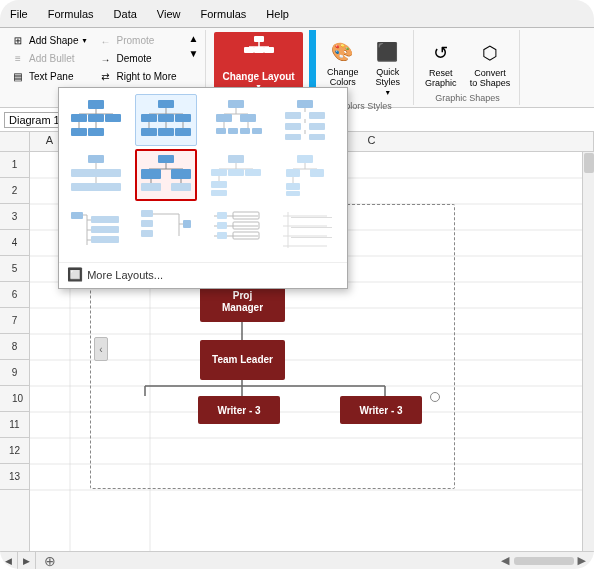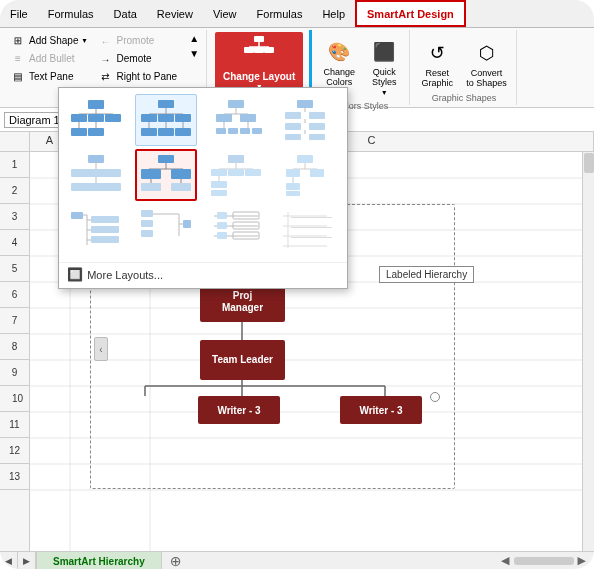--- a/index.html
+++ b/index.html
@@ -75,25 +75,23 @@
   </style>
 </head>
 <body>
 
 <div id="app" style="width:594px;height:569px;display:flex;flex-direction:column;overflow:hidden;border-radius:19px;">
 
   <div class="ribbon-tabs">
     <span class="ribbon-tab">File</span>
     <span class="ribbon-tab">Formulas</span>
     <span class="ribbon-tab">Data</span>
-    <span class="ribbon-tab">Review</span>
     <span class="ribbon-tab">View</span>
     <span class="ribbon-tab">Formulas</span>
     <span class="ribbon-tab">Help</span>
-    <span class="ribbon-tab highlighted">SmartArt Design</span>
   </div>
 
   <div class="ribbon-content" style="height:80px;">
 
     <div class="create-graphic-group">
       <div class="create-graphic-items">
 
         <div class="small-btns">
           <div class="small-btn">
             <span class="small-btn-icon">⊞</span>
@@ -114,36 +112,36 @@
           <div class="small-btn" style="color:#aaa;">
             <span class="small-btn-icon">←</span>
             <span>Promote</span>
           </div>
           <div class="small-btn">
             <span class="small-btn-icon">→</span>
             <span>Demote</span>
           </div>
           <div class="small-btn">
             <span class="small-btn-icon">⇄</span>
-            <span>Right to Pane</span>
+            <span>Right to More</span>
           </div>
         </div>
         <div class="small-btns">
           <div class="small-btn">
             <span>▲</span>
           </div>
           <div class="small-btn">
             <span>▼</span>
           </div>
         </div>
       </div>
       <div class="create-graphic-label">Create Graphic</div>
     </div>
 
-    <div style="display:flex;flex-direction:column;align-items:flex-end;border-right:3px solid #0ea5e9;padding:2px 6px;">
+    <div style="display:flex;flex-direction:column;align-items:flex-end;border-right:7px solid #0ea5e9;padding:2px 6px;">
       <button class="change-layout-btn">
         <span style="font-size:22px;">
           
           <svg width="32" height="28" viewBox="0 0 32 28" fill="none" xmlns="http://www.w3.org/2000/svg">
             <rect x="11" y="1" width="10" height="6" rx="1" fill="white"></rect>
             <rect x="1" y="12" width="10" height="6" rx="1" fill="white"></rect>
             <rect x="21" y="12" width="10" height="6" rx="1" fill="white"></rect>
             <rect x="11" y="12" width="10" height="6" rx="1" fill="white"></rect>
             <line x1="16" y1="7" x2="16" y2="12" stroke="white" stroke-width="1.5"></line>
             <line x1="6" y1="12" x2="26" y2="12" stroke="white" stroke-width="1.5"></line>
@@ -285,21 +283,20 @@
     </div>
 
     <div style="width:12px;background:#f0f0f0;border-left:1px solid #ccc;display:flex;flex-direction:column;">
       <div style="background:#ccc;width:10px;height:20px;margin:1px;border-radius:2px;"></div>
     </div>
   </div>
 
   <div class="bottom-bar">
     <div class="scroll-nav-btn">◀</div>
     <div class="scroll-nav-btn">▶</div>
-    <div class="sheet-tab">SmartArt Hierarchy</div>
     <div class="tab-add">⊕</div>
     <div style="flex:1;"></div>
     <div style="display:flex;align-items:center;gap:4px;padding-right:8px;">
       <span style="cursor:pointer;color:#666;">◀</span>
       <div style="width:60px;height:8px;background:#ccc;border-radius:3px;"></div>
       <span style="cursor:pointer;color:#666;">▶</span>
     </div>
   </div>
 
 </div>
@@ -471,20 +468,19 @@
           <line x1="10" y1="4" x2="10" y2="40" stroke="#ddd" stroke-width="1"></line>
           <rect x="12" y="5" width="35" height="6" rx="0" fill="none"></rect>
           <text x="13" y="11" font-size="5" fill="#aaa">—————————</text>
           <text x="13" y="21" font-size="5" fill="#aaa">—————————</text>
           <text x="13" y="31" font-size="5" fill="#aaa">—————————</text>
         </svg>
       </div>
 
     </div>
 
-    <div class="layout-tooltip">Labeled Hierarchy</div>
 
     <div class="more-layouts">
       <span style="font-size:13px;">🔲</span>
       <span>More Layouts...</span>
     </div>
   </div>
 </div>
 
 </body></html>

